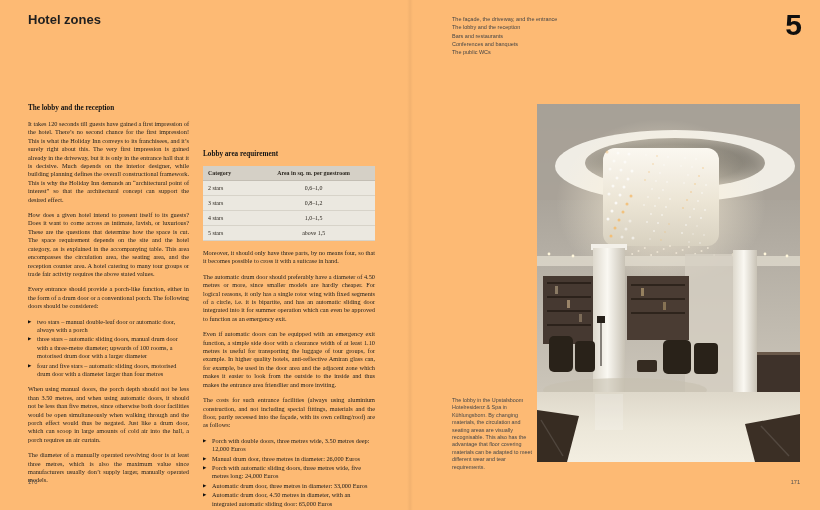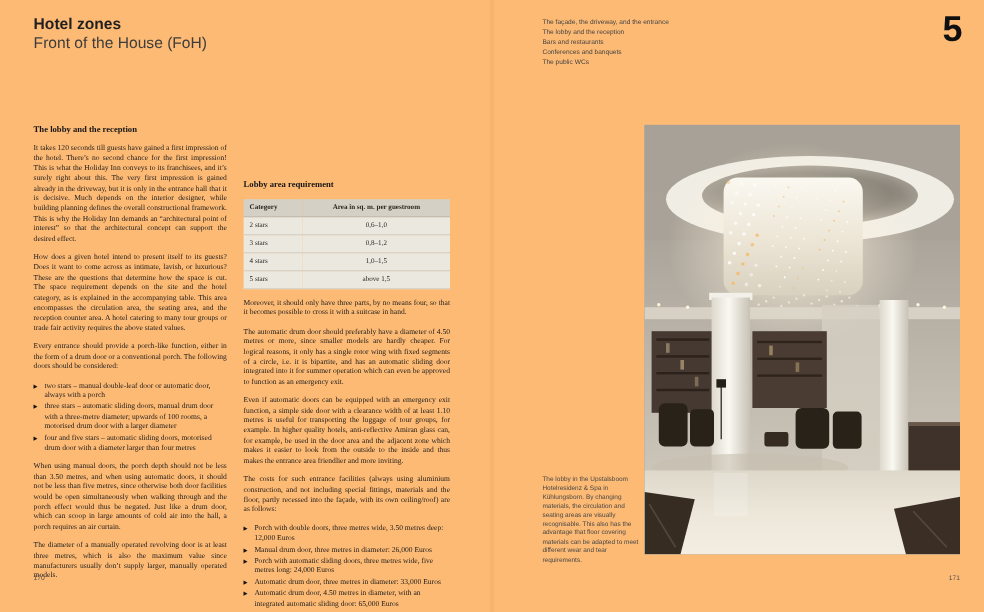--- a/index.html
+++ b/index.html
@@ -47,21 +47,20 @@
   .caption{position:absolute;left:452px;top:397px;width:82px;
            font-family:"Liberation Sans", sans-serif;font-size:5.4px;line-height:7.4px;color:#474747;}
 </style>
 </head>
 <body>
 
 <div class="spread">
 
   <div class="title-block">
     <div class="title">Hotel zones</div>
-    <div class="subtitle">Front of the House (FoH)</div>
   </div>
 
   <div class="col col1">
     <h3 class="body-heading">The lobby and the reception</h3>
     <p class="body">It takes 120 seconds till guests have gained a first impression of the hotel. There’s no second chance for the first impression! This is what the Holiday Inn conveys to its franchisees, and it’s surely right about this. The very first impression is gained already in the driveway, but it is only in the entrance hall that it is decisive. Much depends on the interior designer, while building planning defines the overall constructional framework. This is why the Holiday Inn demands an “architectural point of interest” so that the architectural concept can support the desired effect.</p>
     <p class="body">How does a given hotel intend to present itself to its guests? Does it want to come across as intimate, lavish, or luxurious? These are the questions that determine how the space is cut. The space requirement depends on the site and the hotel category, as is explained in the accompanying table. This area encompasses the circulation area, the seating area, and the reception counter area. A hotel catering to many tour groups or trade fair activity requires the above stated values.</p>
     <p class="body">Every entrance should provide a porch-like function, either in the form of a drum door or a conventional porch. The following doors should be considered:</p>
     <ul class="blist">
       <li data-marker="▶">two stars – manual double-leaf door or automatic door, always with a porch</li>
       <li data-marker="▶">three stars – automatic sliding doors, manual drum door with a three-metre diameter; upwards of 100 rooms, a motorised drum door with a larger diameter</li>

